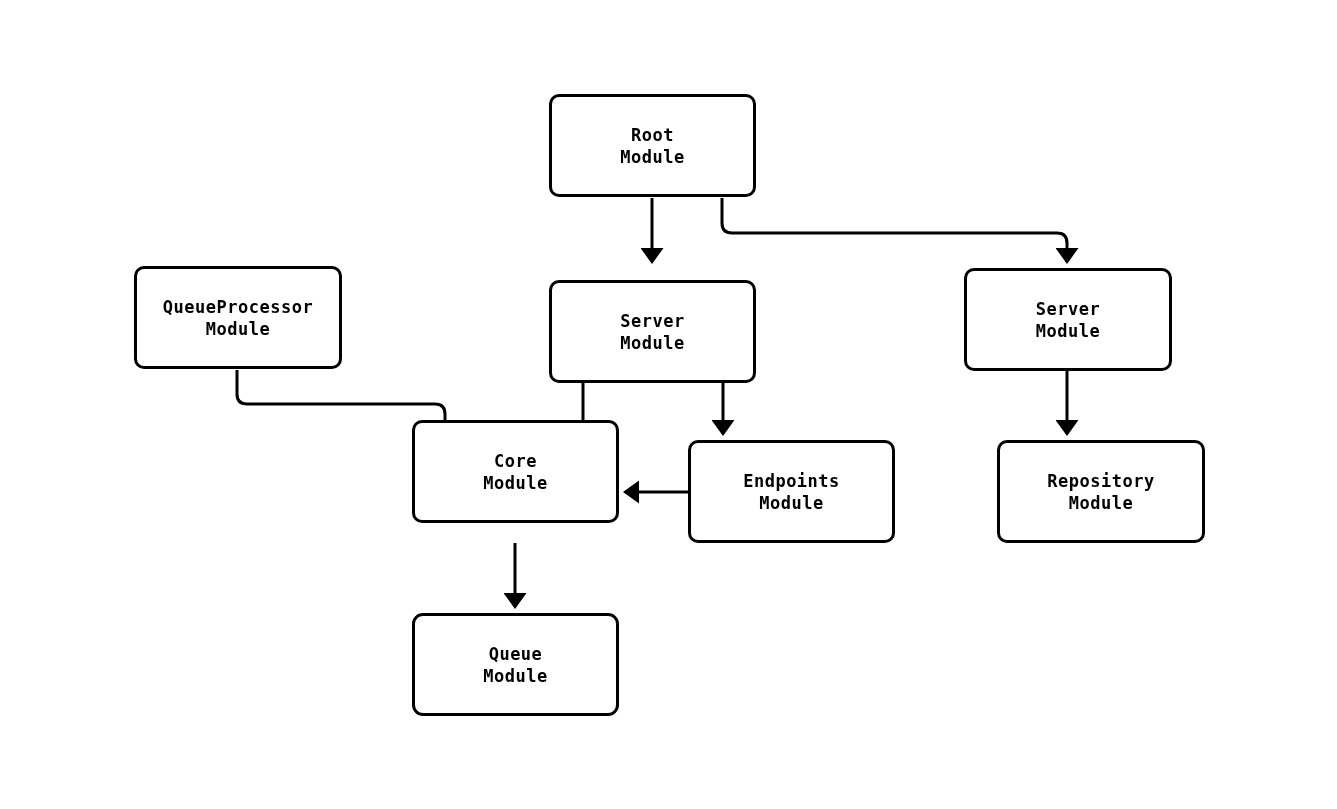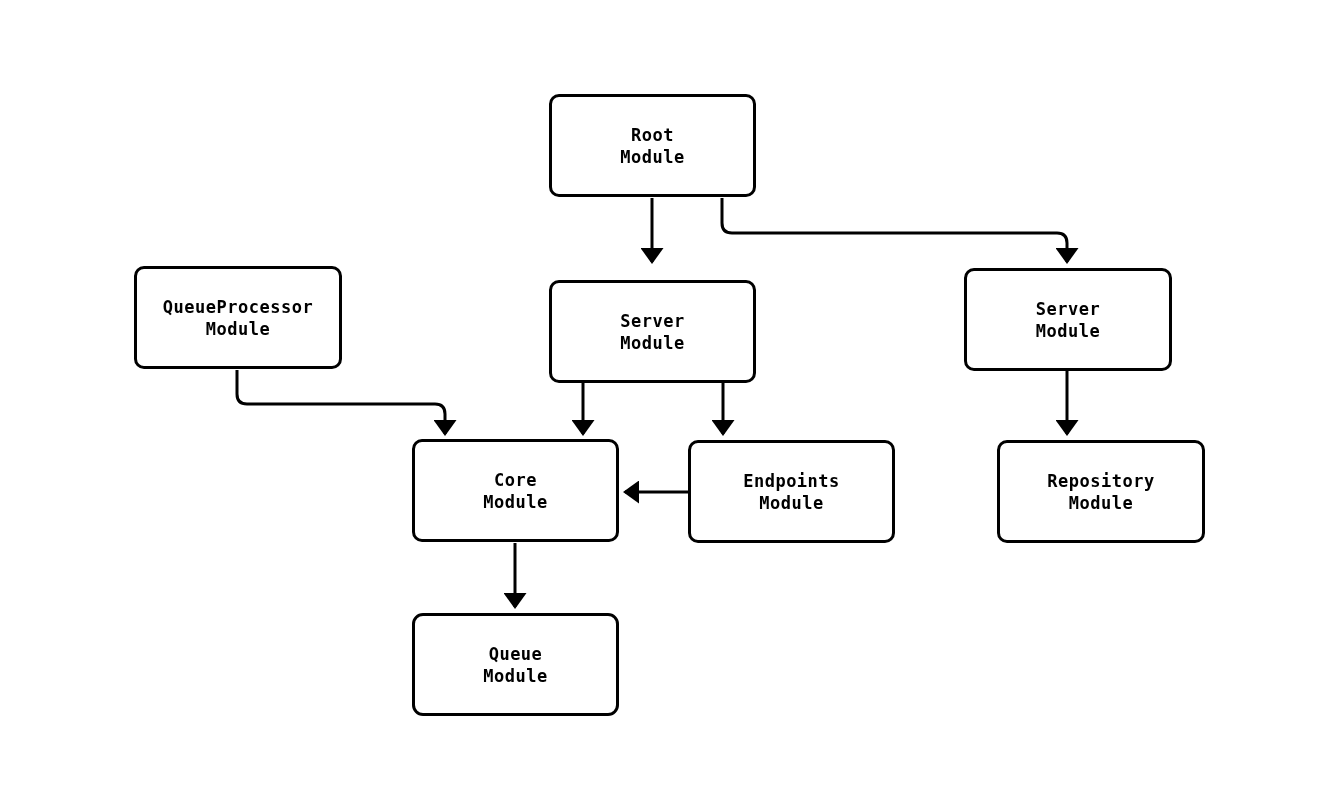--- a/index.html
+++ b/index.html
@@ -44,21 +44,21 @@
     color: #000000;
     letter-spacing: 0.5px;
   }
   .node span { display: block; }
 
   
   .n-root          { left: 549px; top: 94px;  }
   .n-queueprocessor{ left: 134px; top: 266px; width: 208px; }
   .n-server        { left: 549px; top: 280px; text-align: center; }
   .n-global        { left: 964px; top: 268px; width: 208px; }
-  .n-core          { left: 412px; top: 439px; }
+  .n-core          { left: 412px; top: 420px; }
   .n-endpoints     { left: 688px; top: 440px; }
   .n-repository    { left: 964px; top: 440px; width: 208px; margin-left: 33px; }
   .n-queue         { left: 412px; top: 613px; border-radius: 11px; }
 </style>
 </head>
 <body>
 
 <div class="canvas">
 
   <svg class="edges" width="1337" height="809" viewBox="0 0 1337 809">

